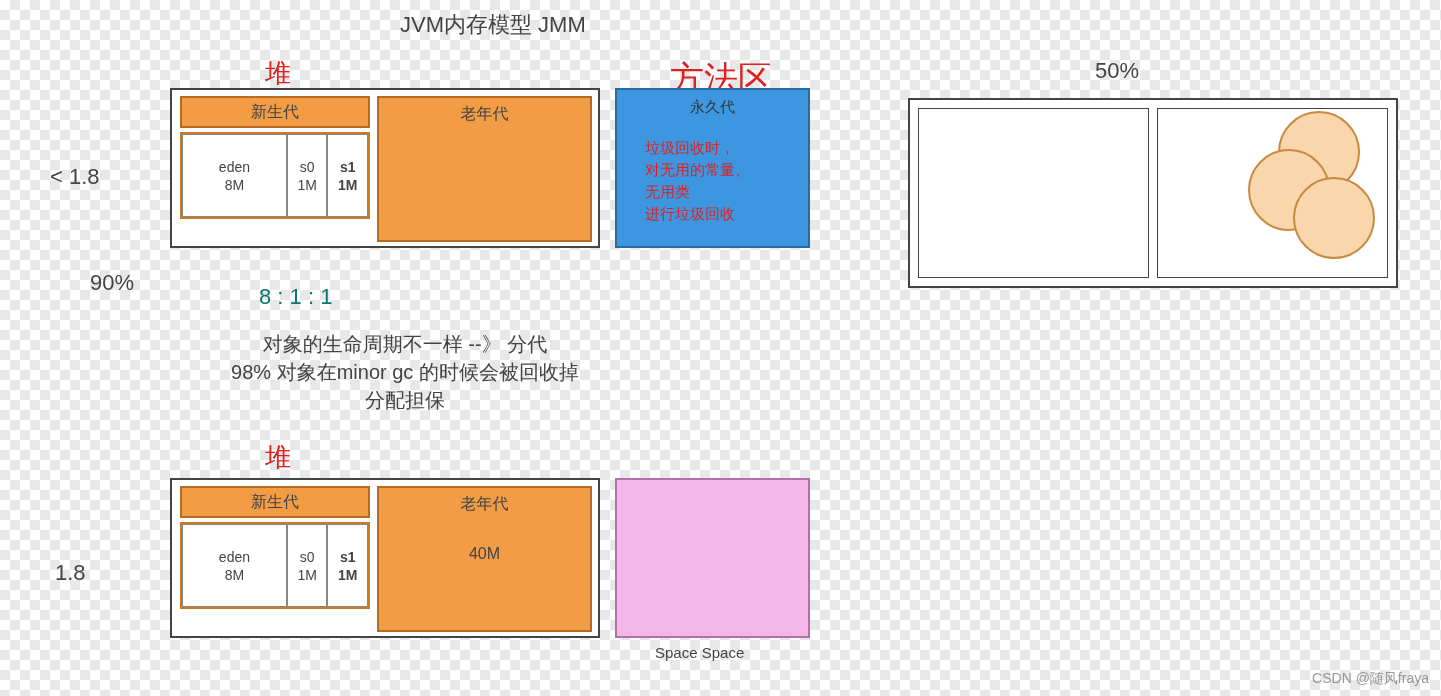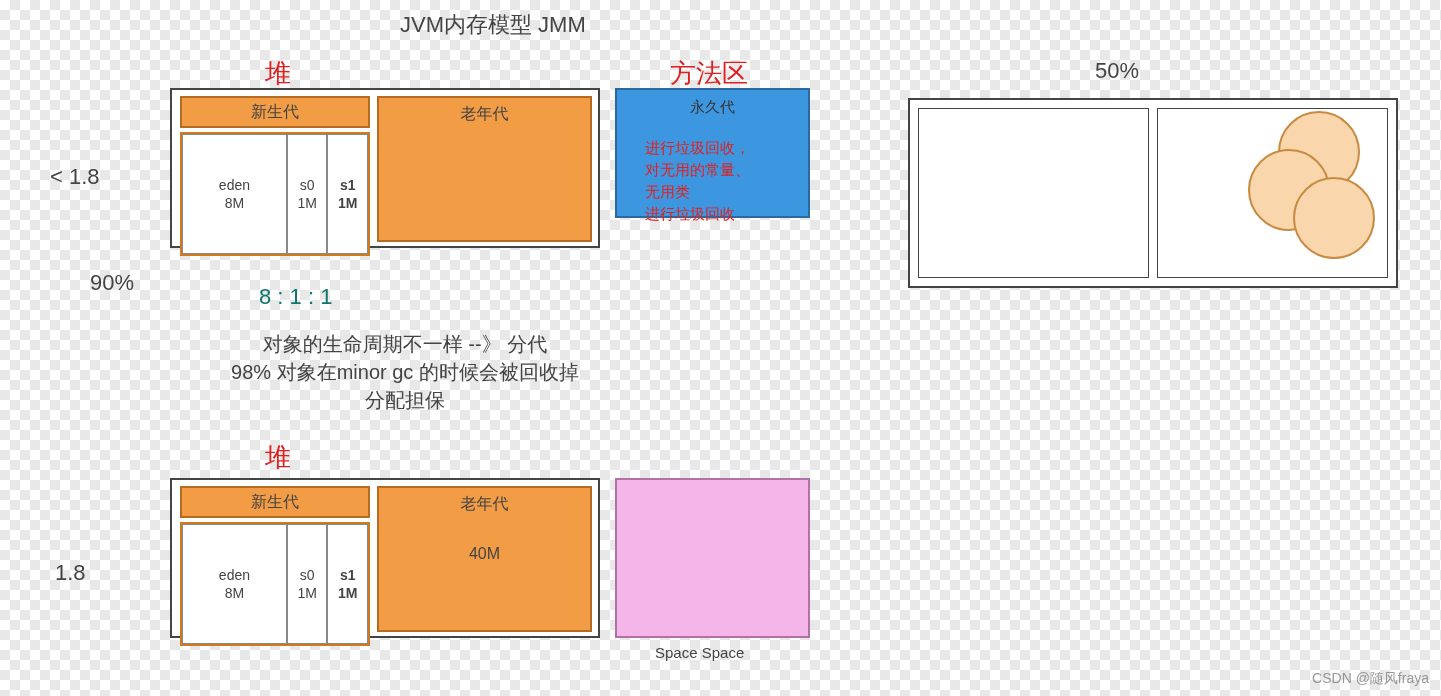--- a/index.html
+++ b/index.html
@@ -15,21 +15,21 @@
       linear-gradient(-45deg, transparent 75%, #e8e8e8 75%);
     background-size: 20px 20px;
     background-position: 0 0, 0 10px, 10px -10px, -10px 0;
     background-color: #fff;
     position: relative;
     color: #444;
   }
   .lbl { position: absolute; font-size: 20px; }
   .title-main { left: 400px; top: 10px; font-size: 22px; color: #444; }
   .heap-label-1 { left: 265px; top: 56px; font-size: 26px; color: #e02020; }
-  .method-area-label { left: 670px; top: 56px; font-size: 26px; color: #e02020; text-align: center; }
+  .method-area-label { left: 670px; top: 56px; font-size: 34px; color: #e02020; text-align: center; }
   .fifty-label { left: 1095px; top: 58px; font-size: 22px; color: #444; }
   .lt18-label { left: 50px; top: 164px; font-size: 22px; color: #444; }
   .ninety-label { left: 90px; top: 270px; font-size: 22px; color: #444; }
   .ratio-label { left: 215px; top: 284px; font-size: 22px; color: #0f766e; margin-left: 44px; }
   .heap-label-2 { left: 265px; top: 440px; font-size: 26px; color: #e02020; }
   .v18-label { left: 55px; top: 560px; font-size: 22px; color: #444; }
 
   .note-block { position:absolute; left: 195px; top: 330px; text-align:center; width: 420px; font-size: 20px; line-height: 28px; color: #444; }
 
   .outer-box { position: absolute; background: #fff; border: 2px solid #444; }
@@ -38,27 +38,27 @@
 
   .young-header { position:absolute; background:#f29d46; border:2px solid #b56b20; text-align:center; font-size:16px; display:flex; align-items:center; justify-content:center; }
   .yh1 { left:8px; top:6px; width:190px; height:32px; }
   .yh2 { left:8px; top:6px; width:190px; height:32px; }
 
   .old-gen { position:absolute; background:#f29d46; border:2px solid #b56b20; text-align:center; font-size:16px; padding-top:6px; }
   .og1 { left:205px; top:6px; width:215px; height:146px; }
   .og2 { left:205px; top:6px; width:215px; height:146px; }
   .og2 .size40 { margin-top: 30px; font-size:16px; }
 
-  .sub-wrap { position:absolute; left:8px; top:42px; width:190px; height:124px; border:2px solid #d07a20; display:flex; }
+  .sub-wrap { position:absolute; left:8px; top:42px; width:190px; height:87px; border:2px solid #d07a20; display:flex; }
   .sub-cell { border:1px solid #888; background:#fff; display:flex; flex-direction:column; align-items:center; justify-content:center; font-size:14px; line-height:18px; }
   .eden { flex:8; }
   .s0 { flex:3; }
   .s1 { flex:3;font-weight:bold; }
 
-  .perm-box { position:absolute; left:615px; top:88px; width:195px; height:130px; background:#3d97e0; border:2px solid #2a6aa0; font-size:15px; padding:8px; }
+  .perm-box { position:absolute; left:615px; top:88px; width:195px; height:160px; background:#3d97e0; border:2px solid #2a6aa0; font-size:15px; padding:8px; }
   .perm-title { text-align:center; color:#333; margin-bottom:20px; }
   .perm-note { color:#e02020; line-height:22px; margin-left:20px; }
 
   .meta-box { position:absolute; left:615px; top:478px; width:195px; height:160px; background:#f4b6e8; border:2px solid #b070a8; }
   .meta-label { position:absolute; left:655px; top:644px; font-size:15px; color:#444; }
 
   .right-outer { position:absolute; left:908px; top:98px; width:490px; height:190px; border:2px solid #444; background:#fff; display:flex; padding:8px; gap:8px; }
   .right-inner { border:1px solid #444; flex:1; position:relative; background:#fff; }
   .circle { position:absolute; width:82px; height:82px; border-radius:50%; background:#f9d6ab; border:2px solid #c88a40; }
   .c1 { left:120px; top:2px; }
@@ -94,21 +94,21 @@
     <div class="sub-cell s1">
       <span>s1</span>
       <span>1M</span>
     </div>
   </div>
 </div>
 
 <div class="perm-box">
   <div class="perm-title">永久代</div>
   <div class="perm-note">
-    <div>进行垃圾回收，</div>
+    <div>垃圾回收时，</div>
     <div>对无用的常量、</div>
     <div>无用类</div>
     <div>进行垃圾回收</div>
   </div>
 </div>
 
 <div class="right-outer">
   <div class="right-inner"></div>
   <div class="right-inner">
     <div class="circle c1"></div>

